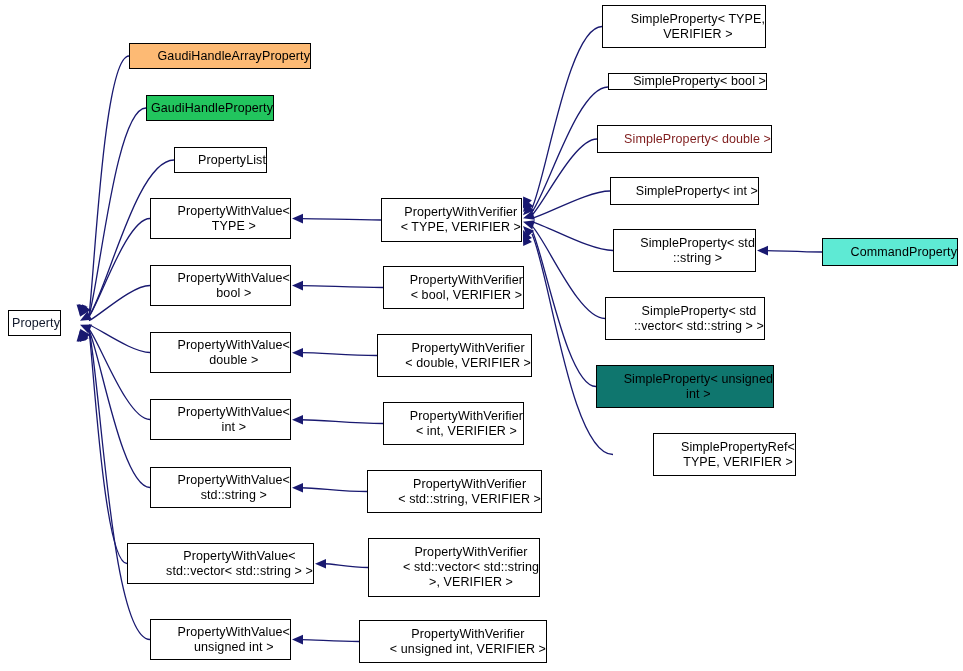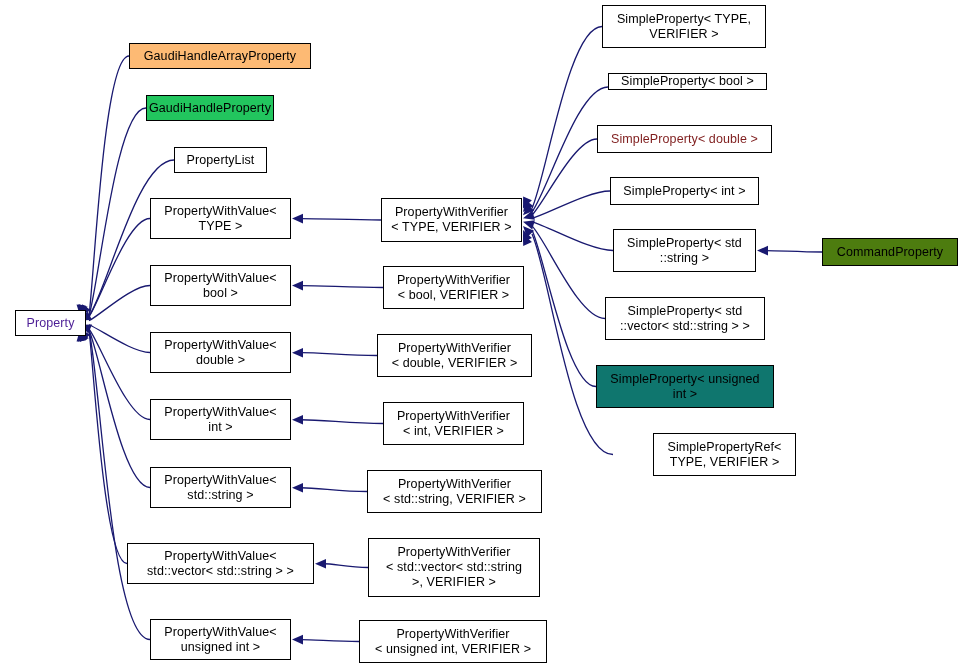--- a/index.html
+++ b/index.html
@@ -24,21 +24,21 @@
     pointer-events: none;
   }
   .node {
     position: absolute;
     box-sizing: border-box;
     border: 1px solid #000000;
     background: #ffffff;
     color: #000000;
     display: flex;
     align-items: center;
-    justify-content: center;
+    justify-content: flex-end;
     text-align: center;
     font-size: 12.5px;
     line-height: 15px;
     letter-spacing: 0.1px;
     white-space: pre-line;
     z-index: 2;
   }
 </style>
 </head>
 <body>
@@ -92,21 +92,21 @@
       <path d="M 605 318.5 C 578.5240222222222 318.5, 547.6 242.5762, 532 225.91" fill="none" stroke="#191970" stroke-width="1.3"></path>
       <polygon points="523,225.91 534.0214053039386,230.66064470638605 527.0126963522595,237.22097997454523" fill="#191970"></polygon>
       <path d="M 596 386.5 C 567.2453 386.5, 544.9 258.1618, 532 229.99" fill="none" stroke="#191970" stroke-width="1.3"></path>
       <polygon points="523,229.99 531.9438783359396,237.9929394794606 523.2154395498308,241.98973273870584" fill="#191970"></polygon>
       <path d="M 613 454.5 C 571.157 454.5, 550 273.74739999999997, 532 234.07" fill="none" stroke="#191970" stroke-width="1.3"></path>
       <polygon points="523,234.07 531.9156877661844,242.1043333050048 523.1732517117948,246.0704159863048" fill="#191970"></polygon>
       <path d="M 822 252 C 799.25 252, 779.75 250.59, 766 250.59" fill="none" stroke="#191970" stroke-width="1.3"></path>
       <polygon points="757,250.59 768,245.79 768,255.39000000000001" fill="#191970"></polygon>
     </svg>
   <div id="node-layer">
-      <div class="node" style="left: 8px; top: 310px; width: 71px; height: 26px; border-color: rgb(0, 0, 0); background: rgb(255, 255, 255); color: #4c1d95; margin-left: 7px;"><span>Property</span></div>
+      <div class="node" style="left: 8px; top: 310px; width: 53px; height: 26px; border-color: rgb(0, 0, 0); background: rgb(255, 255, 255); color: #0f172a;"><span>Property</span></div>
       <div class="node" style="left: 129px; top: 43px; width: 182px; height: 26px; border-color: rgb(0, 0, 0); background: #fdba74; color: rgb(0, 0, 0);"><span>GaudiHandleArrayProperty</span></div>
       <div class="node" style="left: 146px; top: 95px; width: 128px; height: 26px; border-color: rgb(0, 0, 0); background: #22c55e; color: rgb(0, 0, 0);"><span>GaudiHandleProperty</span></div>
       <div class="node" style="left: 174px; top: 147px; width: 93px; height: 26px; border-color: rgb(0, 0, 0); background: rgb(255, 255, 255); color: #000000;"><span>PropertyList</span></div>
       <div class="node" style="left: 150px; top: 198px; width: 141px; height: 41px; border-color: rgb(0, 0, 0); background: rgb(255, 255, 255); color: rgb(0, 0, 0);"><span>PropertyWithValue&lt;
 TYPE &gt;</span></div>
       <div class="node" style="left: 150px; top: 265px; width: 141px; height: 41px; border-color: rgb(0, 0, 0); background: rgb(255, 255, 255); color: rgb(0, 0, 0);"><span>PropertyWithValue&lt;
 bool &gt;</span></div>
       <div class="node" style="left: 150px; top: 332px; width: 141px; height: 41px; border-color: rgb(0, 0, 0); background: rgb(255, 255, 255); color: rgb(0, 0, 0);"><span>PropertyWithValue&lt;
 double &gt;</span></div>
       <div class="node" style="left: 150px; top: 399px; width: 141px; height: 41px; border-color: rgb(0, 0, 0); background: rgb(255, 255, 255); color: rgb(0, 0, 0);"><span>PropertyWithValue&lt;
@@ -138,15 +138,15 @@
       <div class="node" style="left: 597px; top: 125px; width: 175px; height: 28px; border-color: rgb(0, 0, 0); background: rgb(255, 255, 255); color: #7f1d1d;"><span>SimpleProperty&lt; double &gt;</span></div>
       <div class="node" style="left: 610px; top: 177px; width: 149px; height: 28px; border-color: rgb(0, 0, 0); background: rgb(255, 255, 255); color: rgb(0, 0, 0);"><span>SimpleProperty&lt; int &gt;</span></div>
       <div class="node" style="left: 613px; top: 229px; width: 143px; height: 43px; border-color: rgb(0, 0, 0); background: rgb(255, 255, 255); color: rgb(0, 0, 0);"><span>SimpleProperty&lt; std
 ::string &gt;</span></div>
       <div class="node" style="left: 605px; top: 297px; width: 160px; height: 43px; border-color: rgb(0, 0, 0); background: rgb(255, 255, 255); color: rgb(0, 0, 0);"><span>SimpleProperty&lt; std
 ::vector&lt; std::string &gt; &gt;</span></div>
       <div class="node" style="left: 596px; top: 365px; width: 178px; height: 43px; border-color: rgb(0, 0, 0); background: #0f766e; color: rgb(0, 0, 0);"><span>SimpleProperty&lt; unsigned
 int &gt;</span></div>
       <div class="node" style="left: 613px; top: 433px; width: 143px; height: 43px; border-color: rgb(0, 0, 0); background: rgb(255, 255, 255); color: rgb(0, 0, 0); margin-left: 40px;"><span>SimplePropertyRef&lt;
 TYPE, VERIFIER &gt;</span></div>
-      <div class="node" style="left: 822px; top: 238px; width: 136px; height: 28px; border-color: rgb(0, 0, 0); background: #4d7c0f; color: rgb(0, 0, 0);"><span>CommandProperty</span></div>
+      <div class="node" style="left: 822px; top: 238px; width: 136px; height: 28px; border-color: rgb(0, 0, 0); background: #5eead4; color: rgb(0, 0, 0);"><span>CommandProperty</span></div>
     </div>
 </div>
 
 </body></html>

